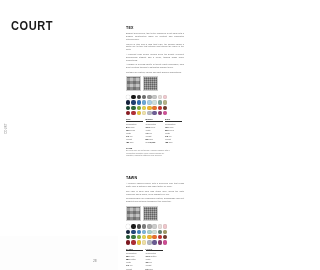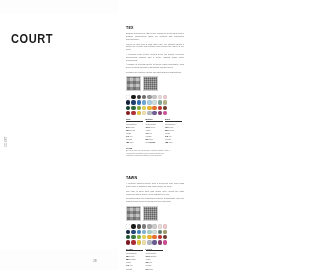--- a/index.html
+++ b/index.html
@@ -6,21 +6,21 @@
   body{
     width:190px;height:270px;
     background:#ffffff;
     font-family:"Liberation Sans", sans-serif;
     overflow:hidden;
     position:relative;
   }
   .page{position:absolute;inset:0;background:#fdfdfd;}
 
   
-  .left-page{position:absolute;left:0;top:13px;width:118px;height:236px;background:#ffffff;}
+  .left-page{position:absolute;left:0;top:0;width:118px;height:236px;background:#ffffff;}
   .brand-title{
     position:absolute;left:11px;top:19px;
     font-size:12px;font-weight:bold;
     letter-spacing:0.6px;
     color:#1a1a1a;
     font-family:"Liberation Sans", sans-serif;
     transform:scaleX(0.92);transform-origin:left top;
   }
   .edge-mark{
     position:absolute;left:4px;top:118px;

